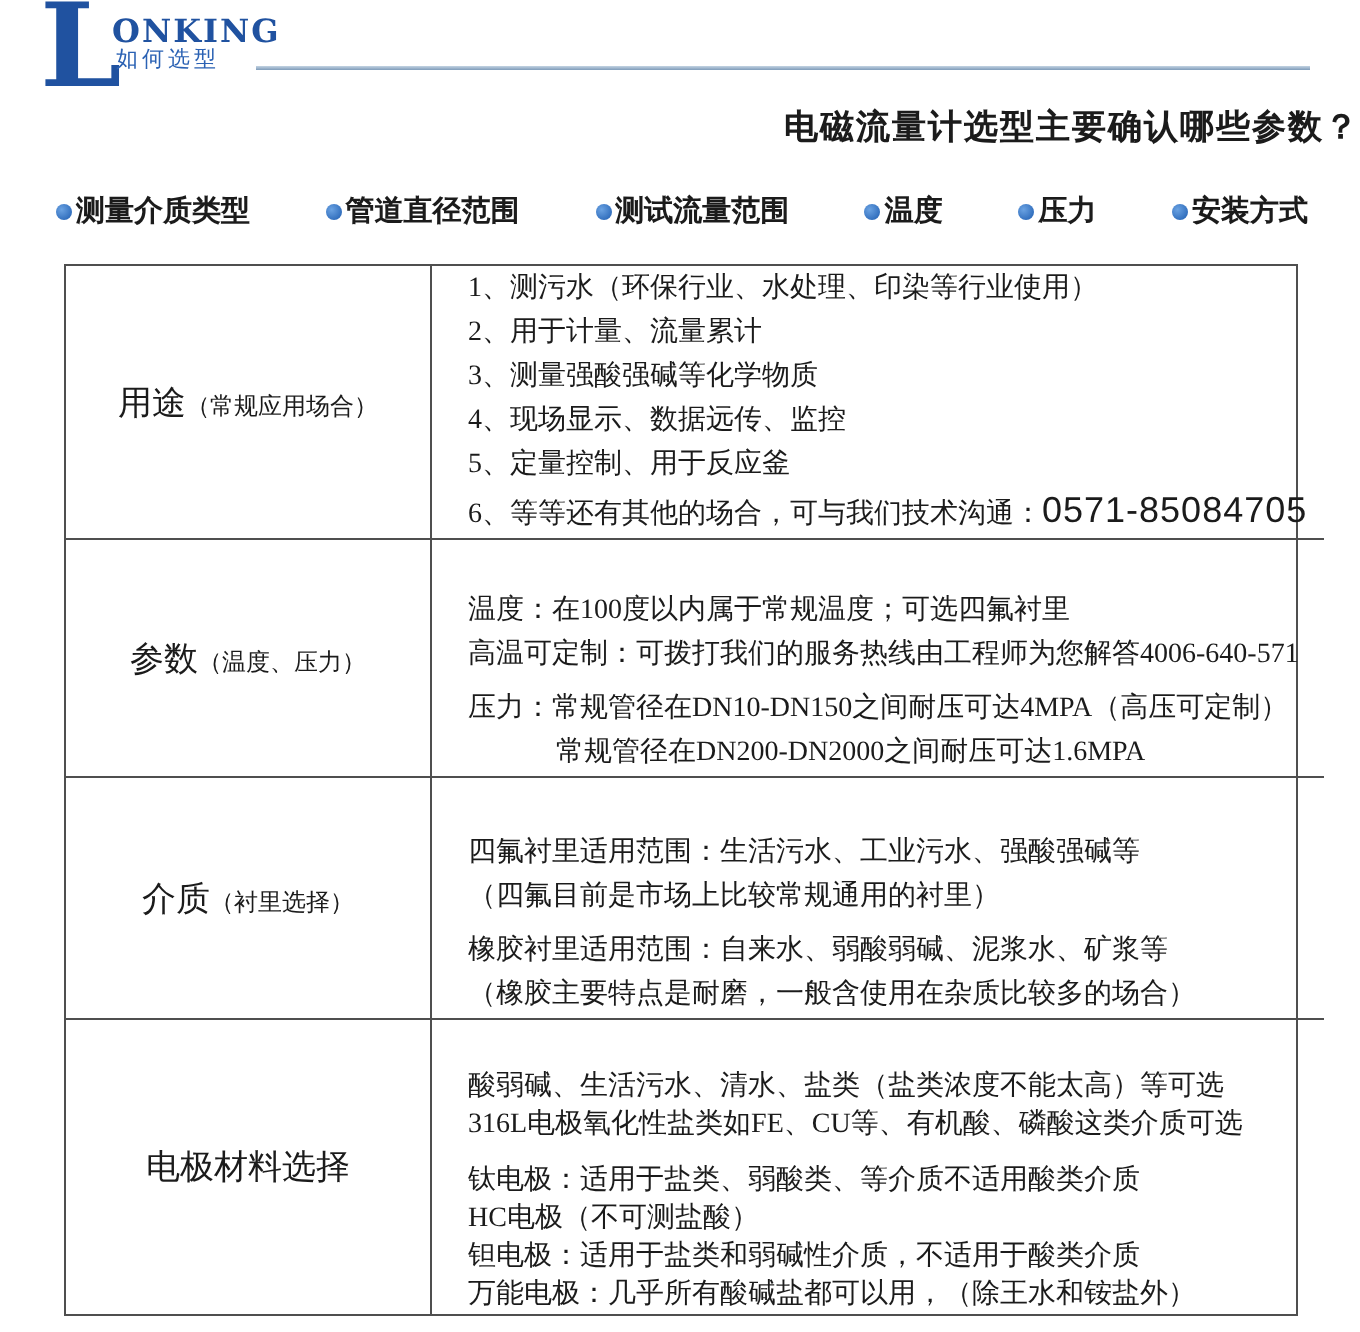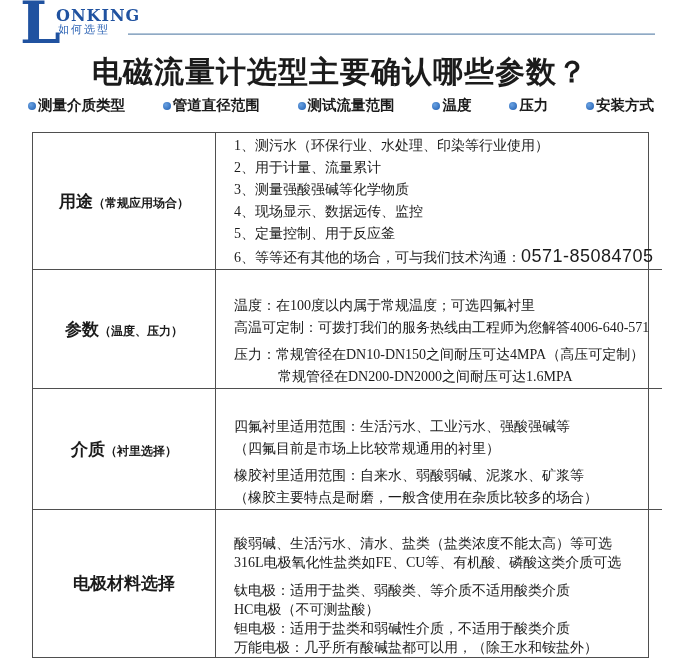--- a/index.html
+++ b/index.html
@@ -24,21 +24,21 @@
     position:absolute;top:22px;left:42px;
     font-size:11px;letter-spacing:2px;color:#2b62b4;
   }
   .header-rule{
     position:absolute;top:33px;left:128px;width:527px;height:2px;
     background:linear-gradient(to bottom,#c3d3e2,#7f9cba);
   }
   
   .page-title{
     position:absolute;top:52px;left:0;width:680px;
-    text-align:center;font-size:30px;font-weight:bold;letter-spacing:1px;
+    text-align:right;font-size:17px;font-weight:bold;letter-spacing:1px;
   }
   
   .bullets{
     position:absolute;top:96px;left:28px;width:626px;
     display:flex;justify-content:space-between;align-items:center;
   }
   .bullet-item{display:flex;align-items:center;gap:2px;font-size:14.5px;font-weight:bold;}
   .dot{
     width:8px;height:8px;border-radius:50%;flex:0 0 auto;
     background:radial-gradient(circle at 35% 35%,#6aa2e2,#1d5cb0);
@@ -48,21 +48,21 @@
     position:absolute;top:132px;left:32px;width:617px;height:526px;
     box-sizing:border-box;border:1px solid #4f4f4f;
     display:grid;grid-template-columns:183px 1fr;
     grid-template-rows:137px 119px 121px auto;
   }
   .cell{box-sizing:border-box;}
   .bb{border-bottom:1px solid #4f4f4f;}
   .label-cell{
     border-right:1px solid #4f4f4f;
     display:flex;align-items:center;justify-content:center;
-    text-align:center;padding:0 6px;font-weight:bold;
+    text-align:center;padding:0 6px;
   }
   .label-main{font-size:17px;}
   .label-note{font-size:12px;}
   .content-cell{
     display:flex;flex-direction:column;justify-content:flex-end;
     padding-left:18px;padding-right:8px;font-size:14px;
   }
   .line{line-height:22px;white-space:nowrap;}
   .row4 .line{line-height:19px;}
   .gap{margin-top:5px;}

